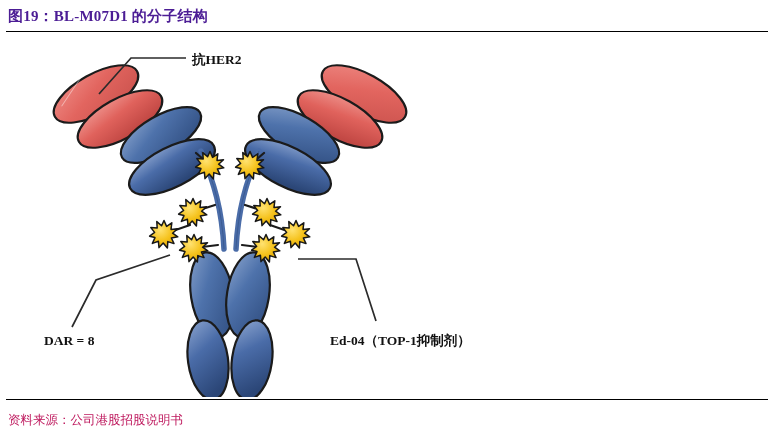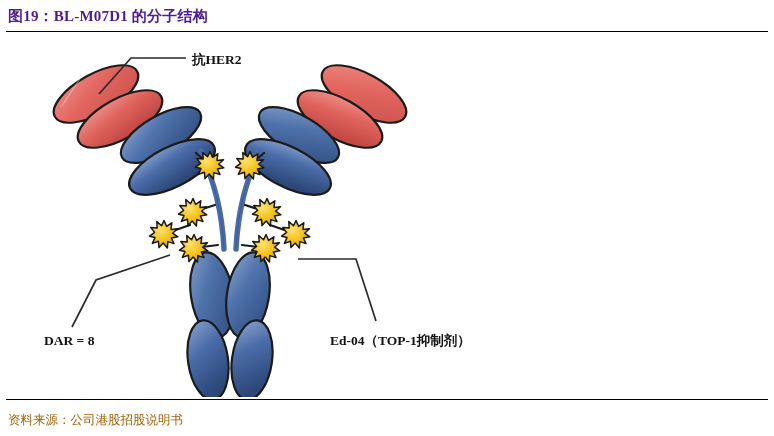--- a/index.html
+++ b/index.html
@@ -45,21 +45,21 @@
     top: 399px;
     width: 762px;
     height: 0;
     border-top: 1.4px solid #000000;
   }
   .source {
     position: absolute;
     left: 8px;
     top: 412px;
     font-size: 12.5px;
-    color: #a16207;
+    color: #be185d;
     white-space: nowrap;
   }
   .figure {
     position: absolute;
     left: 0;
     top: 33px;
     width: 774px;
     height: 364px;
   }
   svg.diagram {

